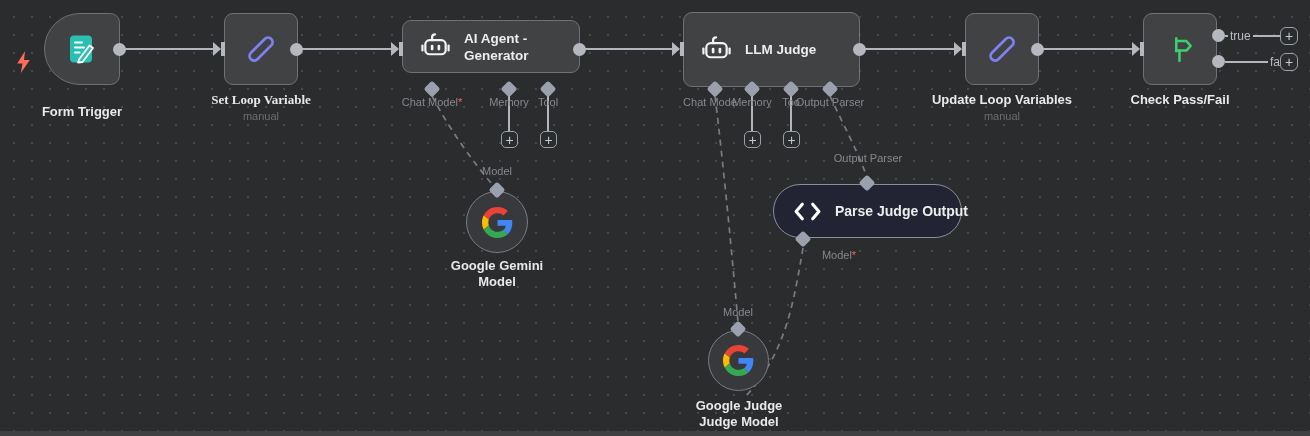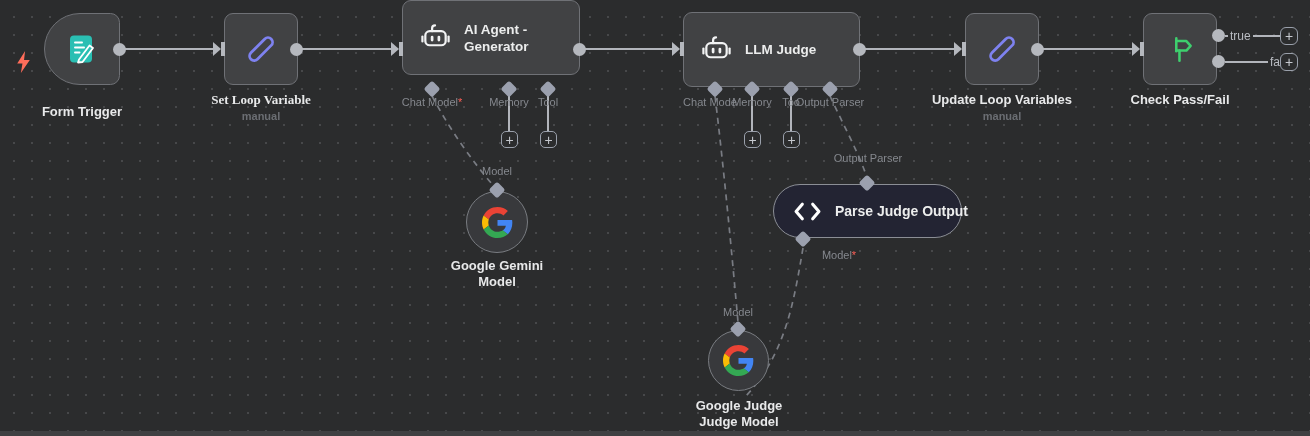--- a/index.html
+++ b/index.html
@@ -11,21 +11,21 @@
   svg.wires { position:absolute; left:0; top:0; width:1310px; height:436px; z-index:1; }
   .node { position:absolute; z-index:3; background:#414244; border:1.8px solid #6f7176; border-radius:9px; }
   .node.d-shape { border-radius:38px 10px 10px 38px; }
   .node.flexc { display:flex; align-items:center; justify-content:center; }
   .node.agent { display:flex; align-items:center; padding-left:17px; gap:13px; }
   .node.pill { background:#232433; border-radius:28px; display:flex; align-items:center; padding-left:20px; gap:14px; border-color:#8b8e95; }
   .node.circle { background:#38393c; border-radius:50%; display:flex; align-items:center; justify-content:center; border-color:#797c81; }
   .agent-title { color:#eceded; font-size:13.5px; font-weight:700; line-height:17px; width:100px; }
   .pill-title { color:#eceded; font-size:14px; font-weight:700; white-space:nowrap; }
   .node-label { position:absolute; z-index:4; text-align:center; color:#e8e9ea; font-size:13px; font-weight:600; line-height:16px; }
-  .sub-label { position:absolute; z-index:4; text-align:center; color:#6b6e73; font-size:11px; font-weight:700; }
+  .sub-label { position:absolute; z-index:4; text-align:center; color:#6b6e73; font-size:11px; font-weight:400; }
   .port-diamond { position:absolute; z-index:5; width:12px; height:12px; background:#9ba0ae; transform:rotate(45deg); border-radius:2.5px; }
   .port-circle { position:absolute; z-index:5; width:13px; height:13px; background:#b5b8be; border-radius:50%; }
   .port-in { position:absolute; z-index:5; display:flex; align-items:center; height:14px; }
   .port-in .tri { width:0; height:0; border-top:7px solid transparent; border-bottom:7px solid transparent; border-left:8.5px solid #b5b8be; }
   .port-in .bar { width:3.5px; height:14px; background:#b5b8be; }
   .port-label { position:absolute; z-index:2; font-size:11px; color:#85888e; white-space:nowrap; text-align:center; }
   .req { color:#ff5f57; }
   .plus-btn { position:absolute; z-index:5; width:17px; height:17px; border:1.7px solid #9aa0ab; border-radius:5px; background:#2b2c2d; color:#c6c9cf; display:flex; align-items:center; justify-content:center; font-size:14px; line-height:1; font-weight:400; }
   .plus-btn.big { width:18px; height:18px; border-radius:6px; }
   .wire-label { position:absolute; z-index:4; font-size:12px; color:#b9bcc2; background:#2b2c2d; padding:0 2px; line-height:14px; }
@@ -92,21 +92,21 @@
     </span>
   </div>
   <div class="port-in" style="left:213px; top:42px;">
     <span class="tri"></span>
       <span class="bar"></span>
   </div>
   <div class="node-label" style="left:191px; top:92px; width:140px;font-family:Liberation Serif, serif;">Set Loop Variable</div>
   <div class="sub-label" style="left:191px; top:110px; width:140px;">manual</div>
   <span class="port-circle" style="left:290px; top:43px;"></span>
 
-  <div class="node agent" style="left:402px; top:0; width:178px; height:75px;">
+  <div class="node agent" style="left:402px; top:20px; width:178px; height:53px;">
     <span>
       <svg class="icon" width="31" height="31" viewBox="0 0 32 32">
         <g stroke="#f2f3f4" stroke-width="2.3" fill="none" stroke-linecap="round">
           <path d="M12.5 9.5 V6.5 Q12.5 3.5 15.5 3.5"></path>
           <rect x="5.5" y="9.5" width="21" height="14.5" rx="4.5"></rect>
           <path d="M2.5 15 v5"></path>
             <path d="M29.5 15 v5"></path>
           <path d="M12.5 15.5 v3.2" stroke-width="2.8"></path>
             <path d="M19.5 15.5 v3.2" stroke-width="2.8"></path>
         </g>

